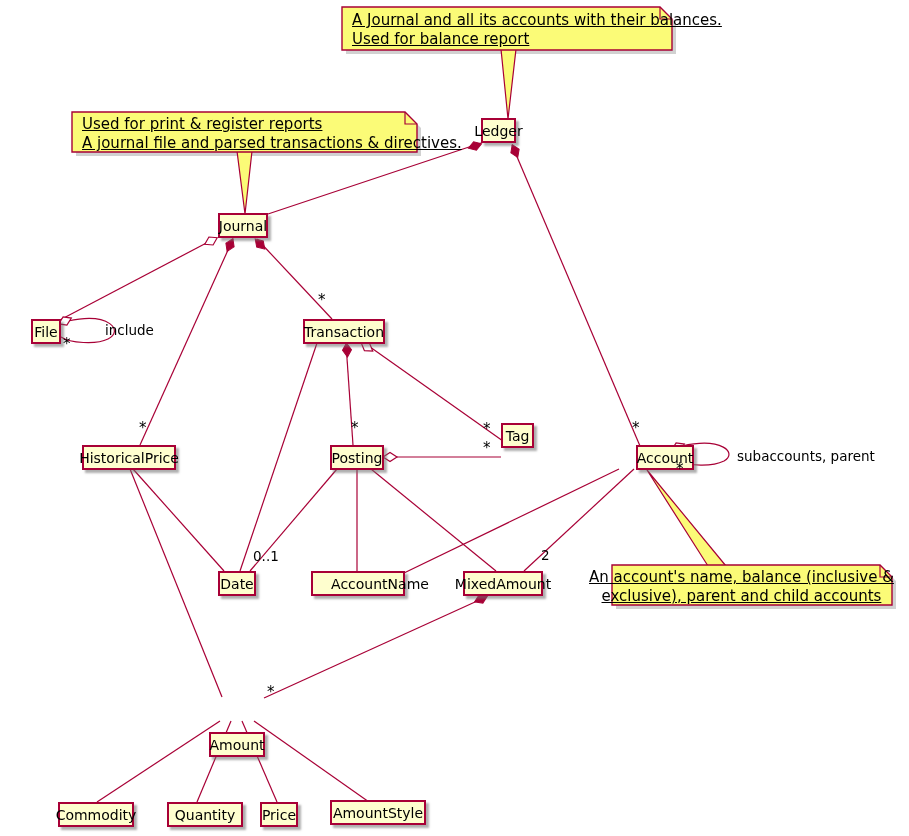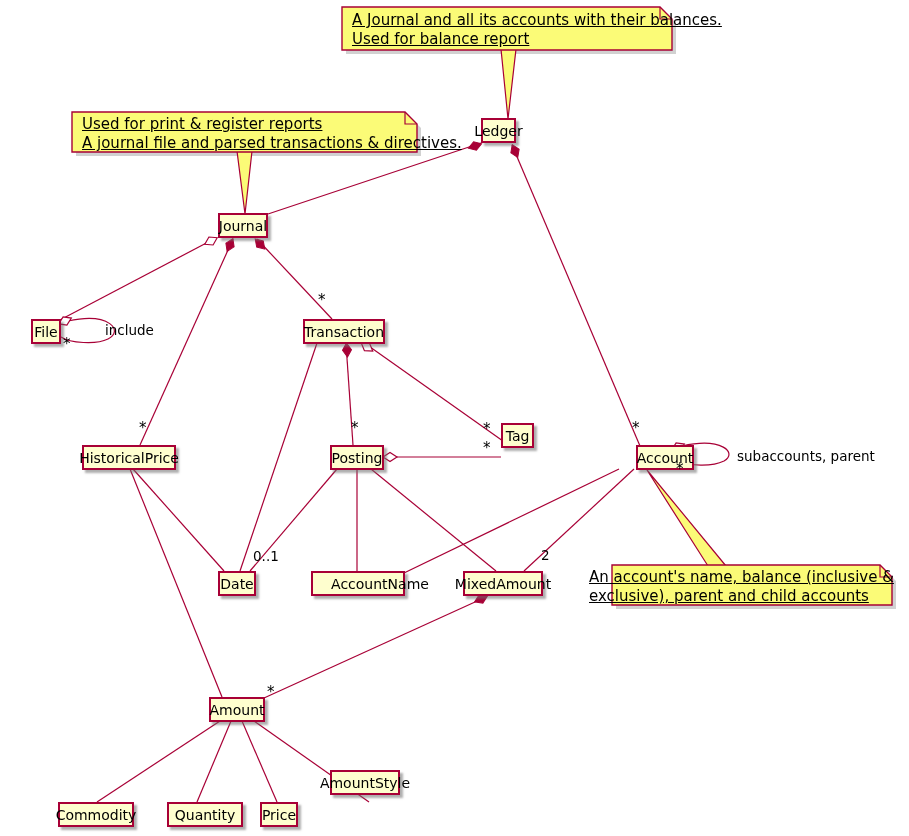--- a/index.html
+++ b/index.html
@@ -95,41 +95,41 @@
   </svg>
 
   <div class="note-text" style="left:352px;top:11px;">
     <div>A Journal and all its accounts with their balances.</div>
     <div>Used for balance report</div>
   </div>
   <div class="note-text" style="left:82px;top:115px;">
     <div>Used for print &amp; register reports</div>
     <div>A journal file and parsed transactions &amp; directives.</div>
   </div>
-  <div class="note-text" style="left:589px;top:568px;">
+  <div class="note-text" style="left:589px;top:568px;text-align:center;">
     <div>An account's name, balance (inclusive &amp;</div>
     <div>exclusive), parent and child accounts</div>
   </div>
 
   <div class="class-box" style="left:481px;top:118px;width:35px;">Ledger</div>
   <div class="class-box" style="left:218px;top:213px;width:50px;">Journal</div>
   <div class="class-box" style="left:31px;top:319px;width:30px;">File</div>
   <div class="class-box" style="left:303px;top:319px;width:82px;">Transaction</div>
   <div class="class-box" style="left:82px;top:445px;width:94px;">HistoricalPrice</div>
   <div class="class-box" style="left:330px;top:445px;width:54px;">Posting</div>
   <div class="class-box" style="left:501px;top:423px;width:33px;">Tag</div>
   <div class="class-box" style="left:616px;top:445px;width:58px;margin-left:20px;">Account</div>
   <div class="class-box" style="left:218px;top:571px;width:38px;">Date</div>
   <div class="class-box" style="left:311px;top:571px;width:94px;padding-left:44px;">AccountName</div>
   <div class="class-box" style="left:463px;top:571px;width:80px;">MixedAmount</div>
-  <div class="class-box" style="left:209px;top:697px;width:56px;">Amount</div>
+  <div class="class-box" style="left:209px;top:732px;width:56px;">Amount</div>
   <div class="class-box" style="left:58px;top:802px;width:76px;">Commodity</div>
   <div class="class-box" style="left:167px;top:802px;width:76px;">Quantity</div>
   <div class="class-box" style="left:260px;top:802px;width:38px;">Price</div>
-  <div class="class-box" style="left:330px;top:770px;width:70px;">AmountStyle</div>
+  <div class="class-box" style="left:330px;top:800px;width:96px;">AmountStyle</div>
 
   <span class="lbl star" style="left:318px;top:291px;">*</span>
   <span class="lbl star" style="left:139px;top:419px;">*</span>
   <span class="lbl star" style="left:351px;top:419px;">*</span>
   <span class="lbl star" style="left:483px;top:420px;">*</span>
   <span class="lbl star" style="left:483px;top:439px;">*</span>
   <span class="lbl star" style="left:632px;top:419px;">*</span>
   <span class="lbl star" style="left:676px;top:460px;">*</span>
   <span class="lbl star" style="left:63px;top:335px;">*</span>
   <span class="lbl star" style="left:267px;top:683px;">*</span>

